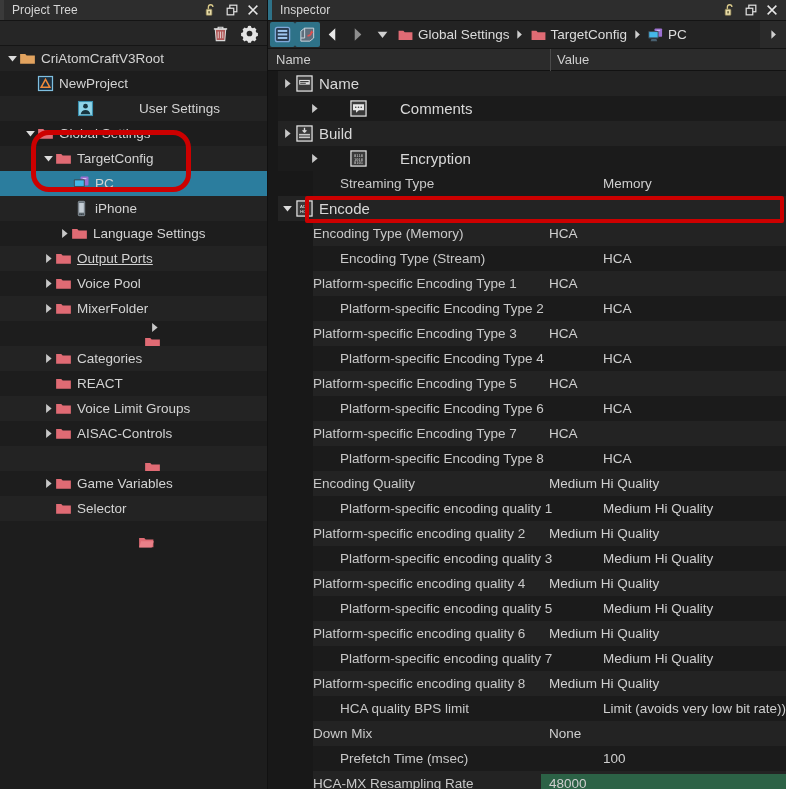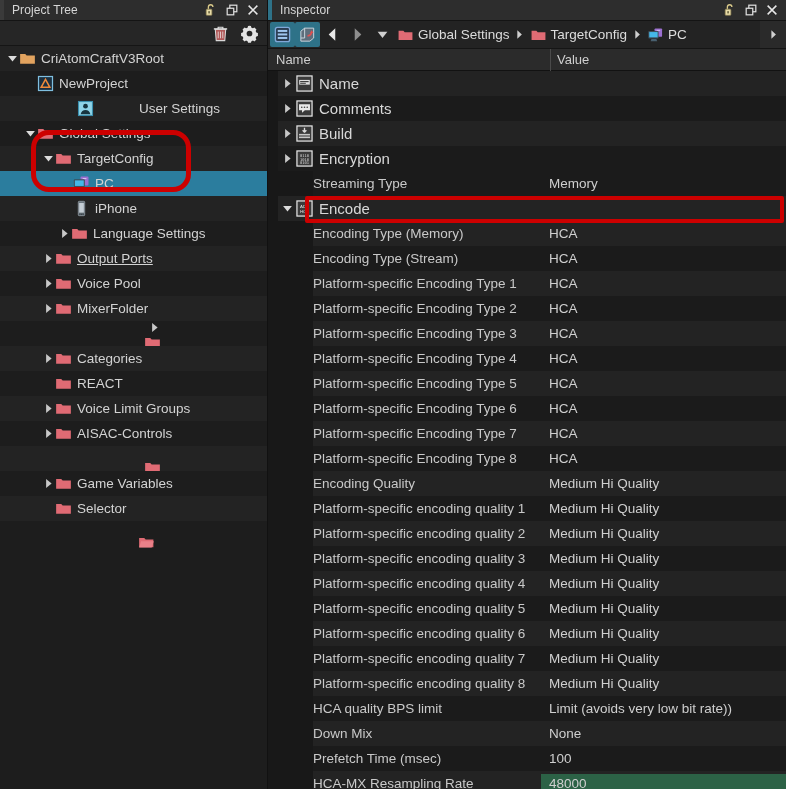--- a/index.html
+++ b/index.html
@@ -90,21 +90,21 @@
   .gh-name { width: 283px; flex: 0 0 283px; padding-left: 8px; border-right: 1px solid #4a4a4a; height: 22px; line-height: 22px; }
   .gh-val { padding-left: 6px; }
 
   .grid-body { flex: 1 1 auto; background: #1d1d1d; overflow: hidden; position: relative; }
 
   .prow {
     height: 25px; display: flex; align-items: center;
     font-size: 13.5px; white-space: nowrap; position: relative; cursor: pointer;
   }
   .prow.odd  { background: #232323; }
-  .prow.even { background: #1b1b1b; }
+  .prow.even { background: #1b1b1b; gap: 27px; }
   .prow .gutter { width: 10px; flex: 0 0 10px; height: 25px; background: #181818; }
   .prow .twist { width: 18px; flex: 0 0 18px; display: flex; align-items: center; justify-content: center; }
   .prow .gico  { width: 17px; height: 17px; flex: 0 0 17px; margin-right: 6px; display: block; }
 
   
   .prow.group .pname { font-size: 15px; color: #d8d8d8; }
   
   .prow.leaf .pname {
     color: #c9c9c9; padding-left: 0; width: 228px; flex: 0 0 228px;
     overflow: hidden; text-overflow: ellipsis;

